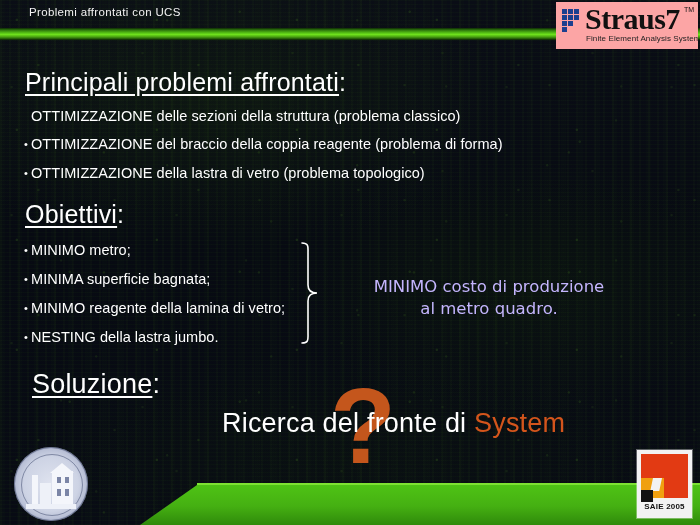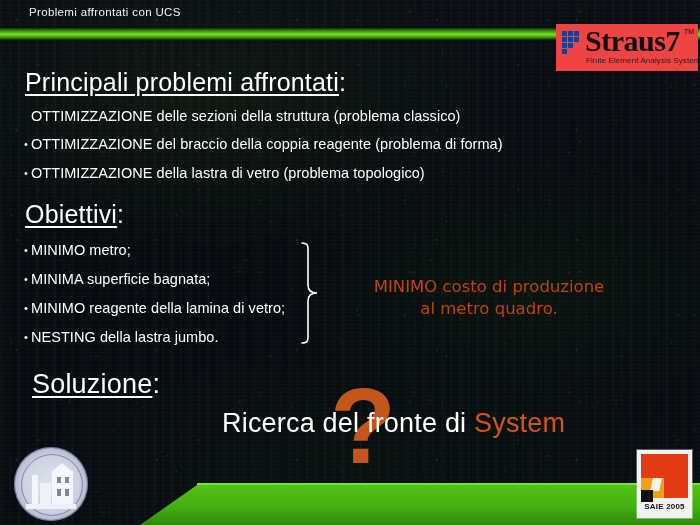--- a/index.html
+++ b/index.html
@@ -84,23 +84,22 @@
        #6ee01c 54%, #49a211 74%, #1d4f07 92%, #0a1c04 100%);
   }
 
   
   .straus-logo {
     position: absolute;
     left: 556px;
     top: 2px;
     width: 142px;
     height: 47px;
-    background: #ef4444;
+    background: #fca5a5;
     overflow: hidden;
-    margin-top: 22px;
   }
   .straus-grid {
     position: absolute;
     left: 6px;
     top: 7px;
     width: 21px;
     height: 21px;
   }
   .straus-grid i {
     position: absolute;
@@ -177,21 +176,21 @@
     height: 104px;
   }
 
   
   .note {
     position: absolute;
     left: 347px;
     top: 276px;
     width: 284px;
     text-align: center;
-    color: #c2410c;
+    color: #c4b5fd;
     font-size: 16.5px;
     line-height: 22px;
     font-family: "DejaVu Sans", sans-serif;
   }
 
   
   .qmark {
     position: absolute;
     left: 330px;
     top: 372px;

